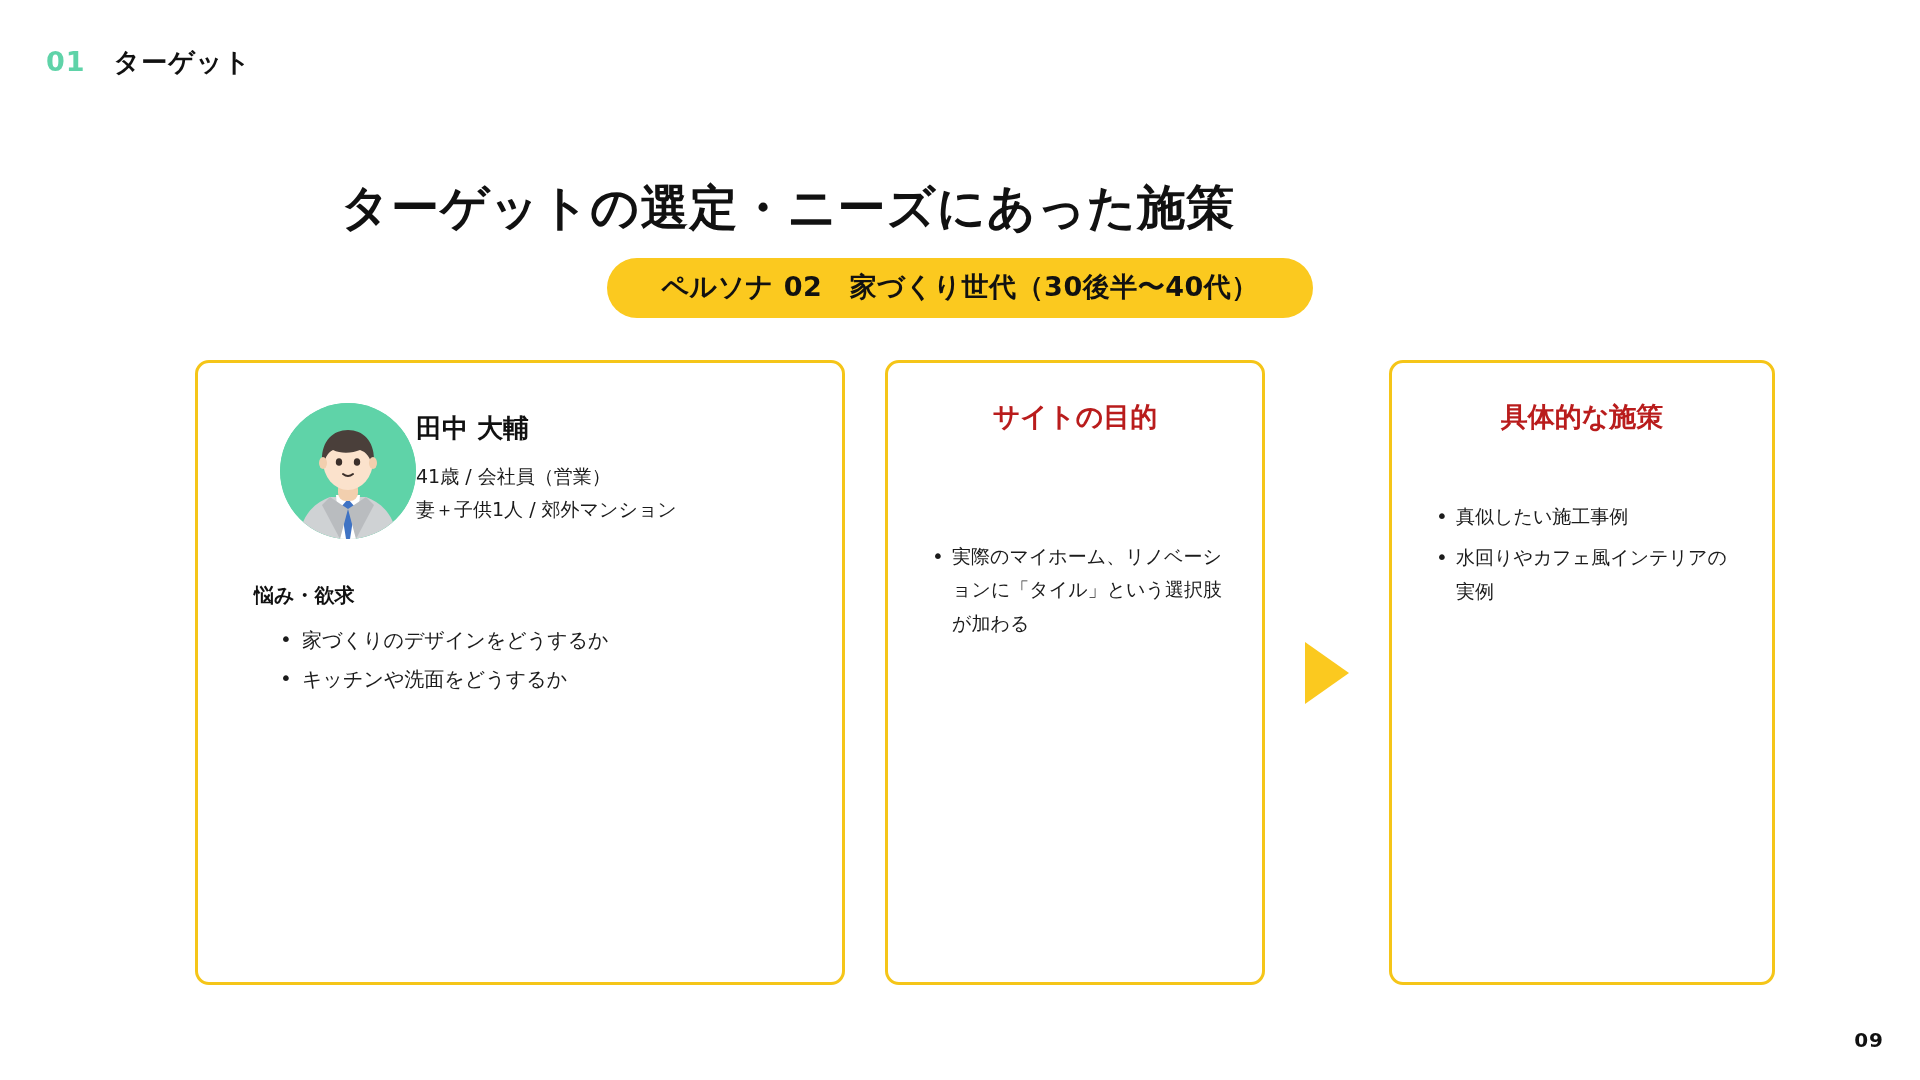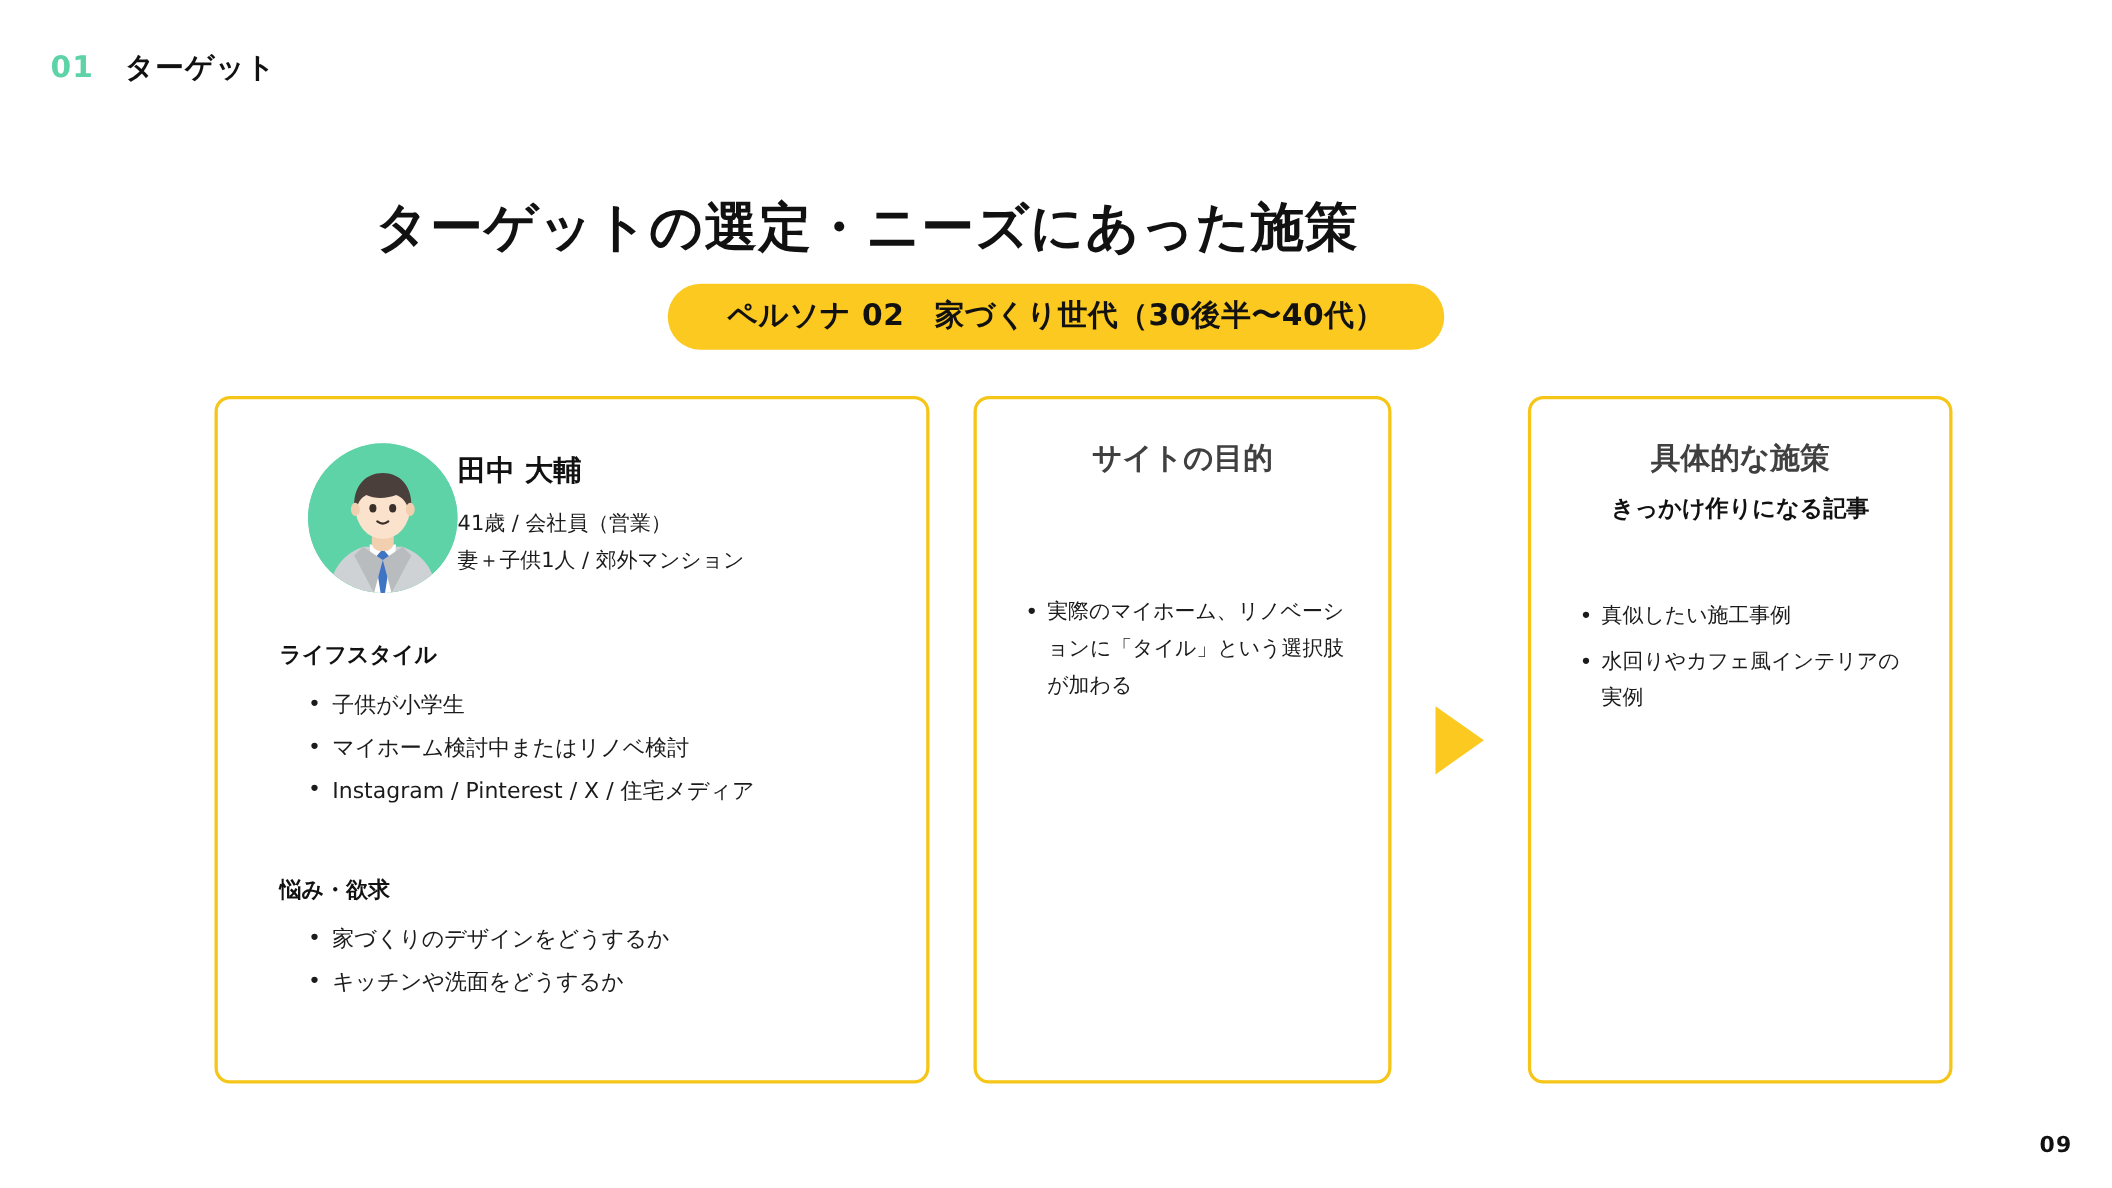--- a/index.html
+++ b/index.html
@@ -183,21 +183,21 @@
     left: 2px;
     top: -1px;
     font-size: 20px;
     color: #1b1b1b;
   }
 
   
   .card-heading {
     font-size: 27px;
     font-weight: 700;
-    color: #404040;
+    color: #b91c1c;
     text-align: center;
     line-height: 1.3;
   }
   .card-subheading {
     font-size: 21px;
     font-weight: 700;
     color: #111111;
     text-align: center;
     line-height: 1.4;
     margin-top: 14px;
@@ -272,28 +272,20 @@
       </div>
       <div class="persona-meta">
         <div class="persona-name">田中 大輔</div>
         <div class="persona-line">41歳 / 会社員（営業）</div>
         <div class="persona-line">妻＋子供1人 / 郊外マンション</div>
       </div>
     </div>
 
     <div class="persona-body">
 
-      <div class="group">
-        <div class="group-title">ライフスタイル</div>
-        <ul class="bullets">
-          <li>子供が小学生</li>
-          <li>マイホーム検討中またはリノベ検討</li>
-          <li>Instagram / Pinterest / X / 住宅メディア</li>
-        </ul>
-      </div>
 
       <div class="group">
         <div class="group-title">悩み・欲求</div>
         <ul class="bullets">
           <li>家づくりのデザインをどうするか</li>
           <li>キッチンや洗面をどうするか</li>
         </ul>
       </div>
 
     </div>
@@ -307,21 +299,20 @@
       </ul>
     </div>
   </div>
 
   <div class="arrow-gap">
     <div class="arrow-right"></div>
   </div>
 
   <div class="card card-measures">
     <div class="card-heading">具体的な施策</div>
-    <div class="card-subheading">きっかけ作りになる記事</div>
     <div class="card-list">
       <ul class="bullets tight">
         <li>真似したい施工事例</li>
         <li>水回りやカフェ風インテリアの実例</li>
       </ul>
     </div>
   </div>
 
 </div>
 

